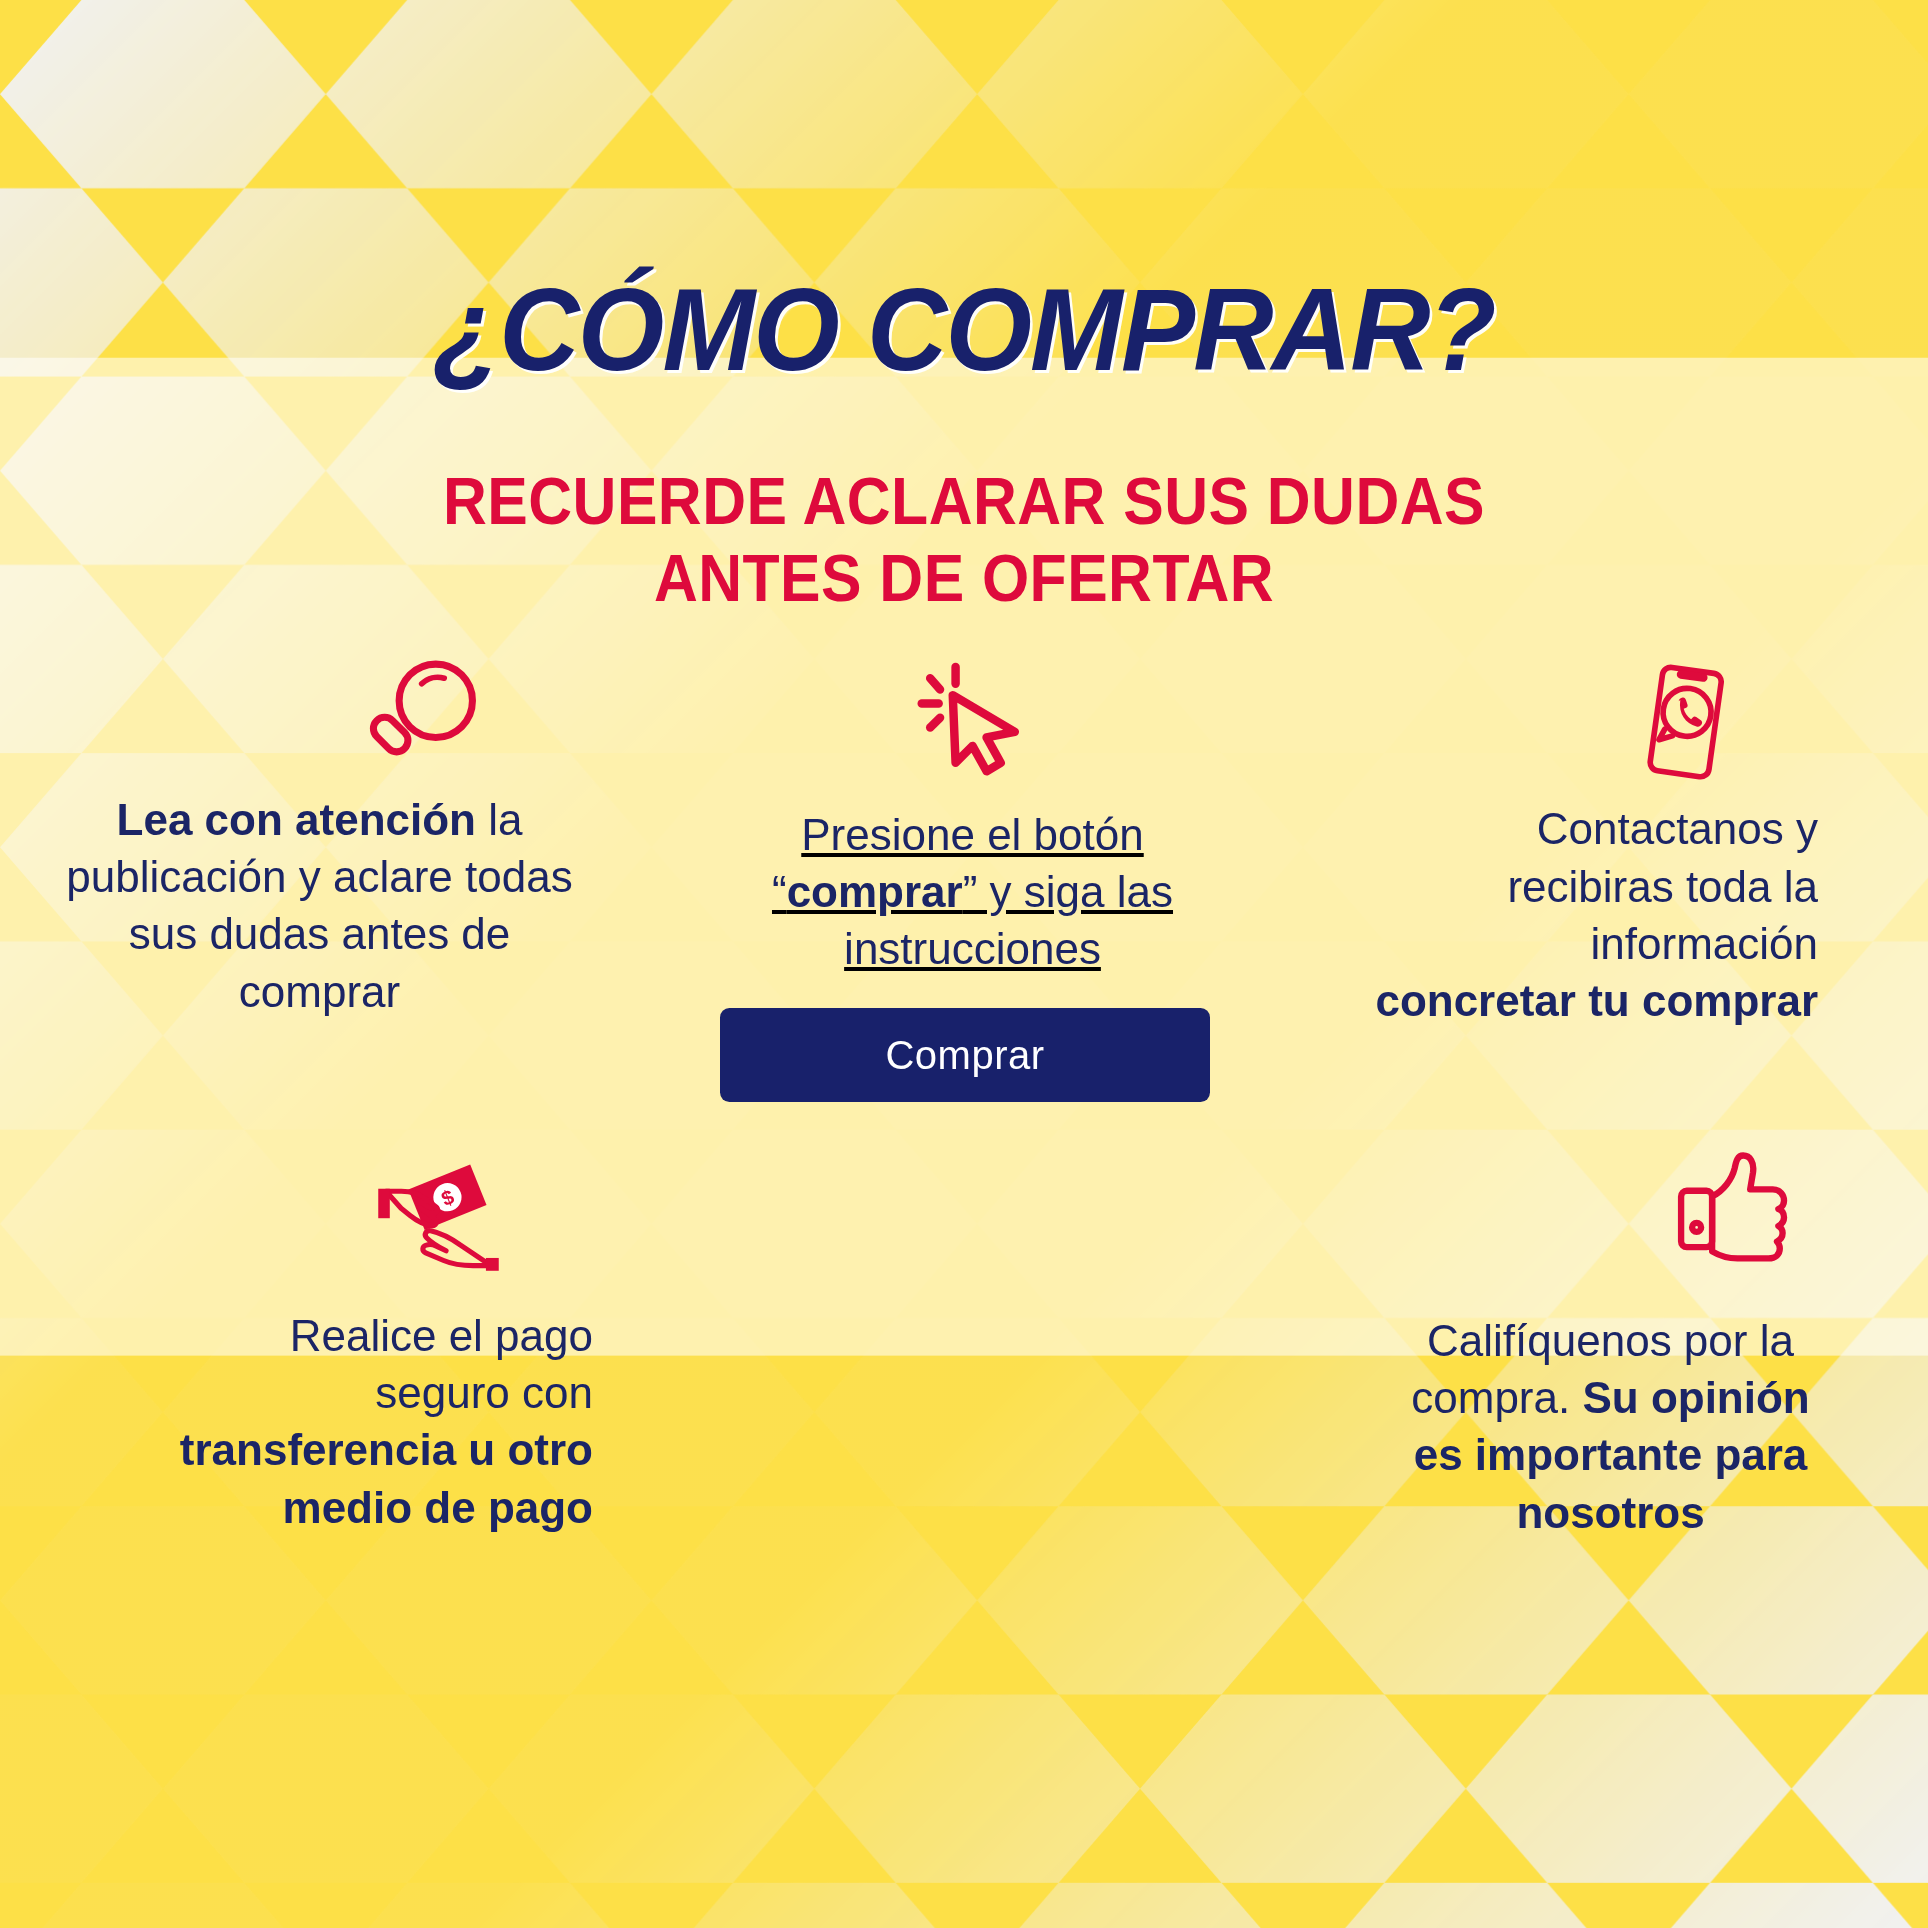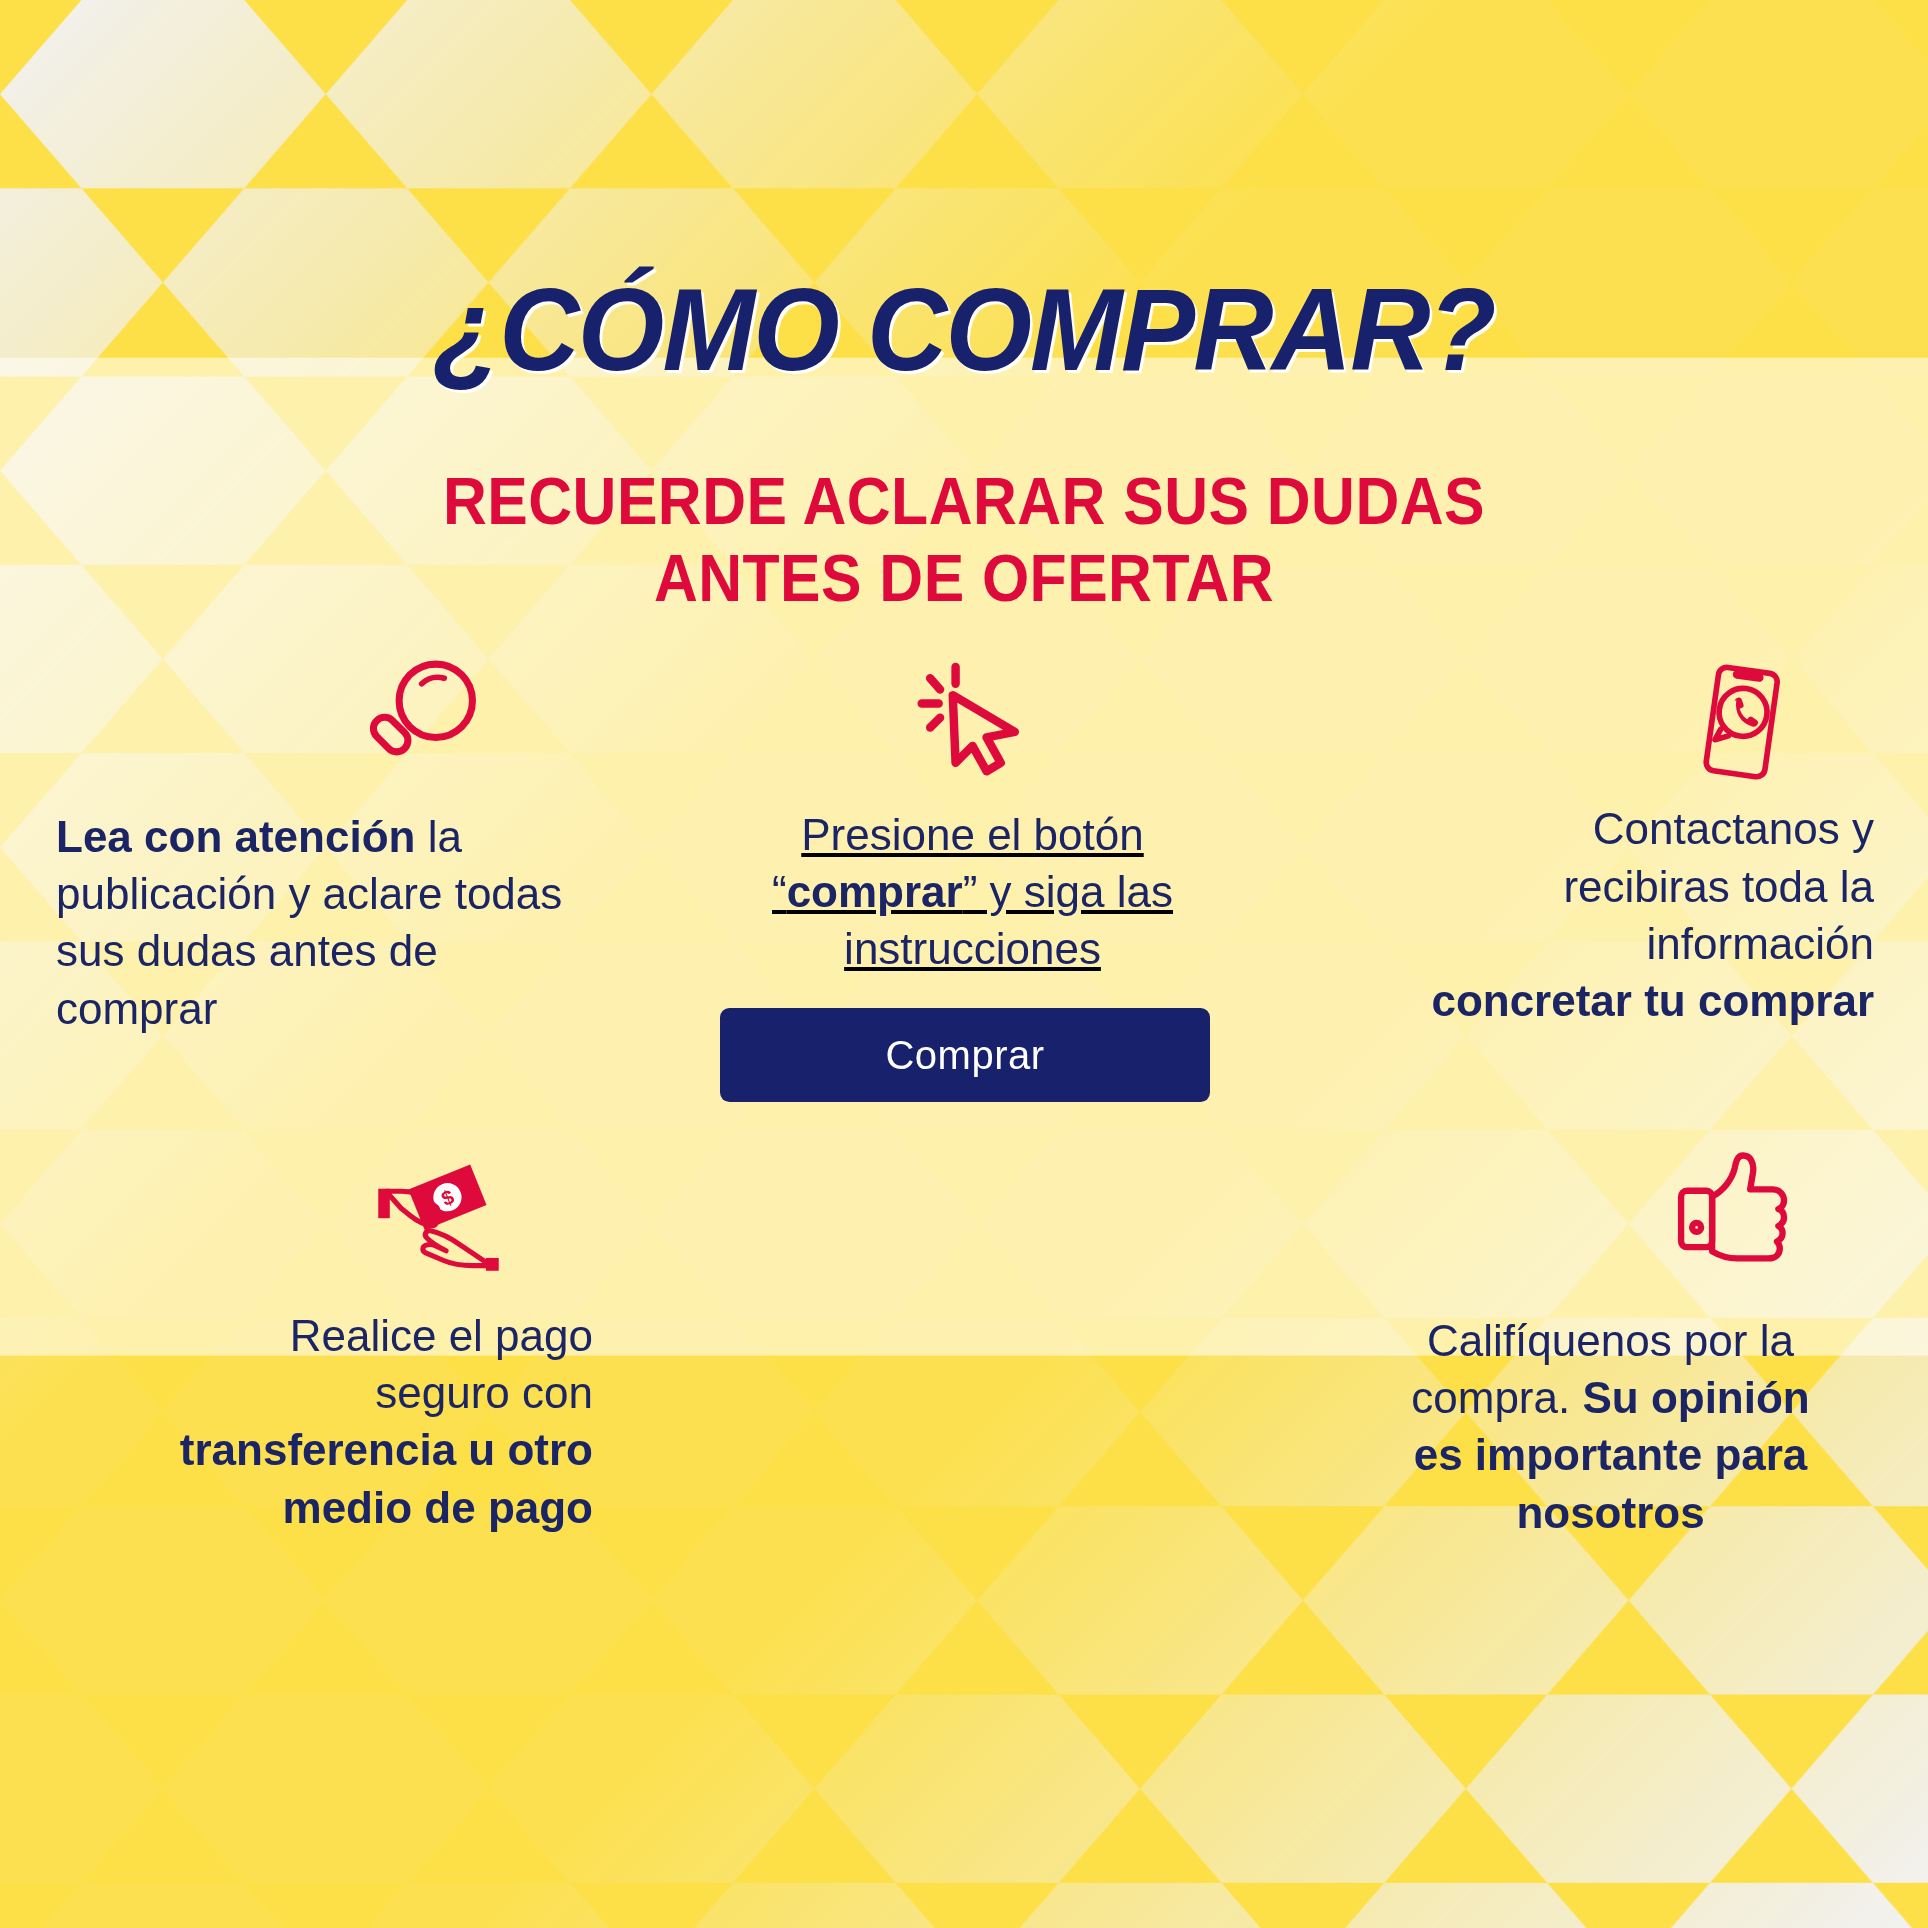--- a/index.html
+++ b/index.html
@@ -103,26 +103,26 @@
     font-size: 44px;
     line-height: 1.30;
     color: #1B2566;
     font-weight: 400;
   }
   .step-text b { font-weight: 700; }
 
   
   #step-1 { left: 56px;  top: 0px;   width: 527px; }
   #step-1 .step-icon { margin-left: 209px; }
-  #step-1 .step-text { text-align: left; margin-top: 17px; }
+  #step-1 .step-text { text-align: center; }
 
   #step-2 { left: 723px; top: 0px;   width: 499px; text-decoration: underline; }
   #step-2 .step-text { text-align: center; margin-top: 15px; }
 
-  #step-3 { left: 1342px; top: 0px;  width: 532px; }
+  #step-3 { left: 1286px; top: 0px;  width: 532px; }
   #step-3 .step-icon { margin-left: 264px; }
   #step-3 .step-text { text-align: right; margin-top: 9.4px; }
 
   #step-4 { left: 85px;  top: 499px; width: 508px; }
   #step-4 .step-icon { margin-left: 198px; }
   #step-4 .step-text { text-align: right; margin-top: 17px; }
 
   #step-5 { left: 723px; top: 490px; width: 508px; }
   #step-5 .step-text { text-align: center; margin-top: 21px; }
 

